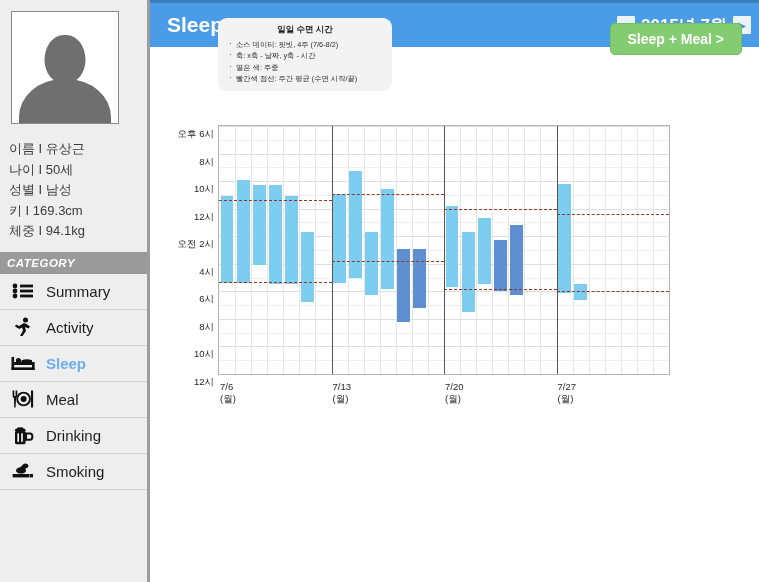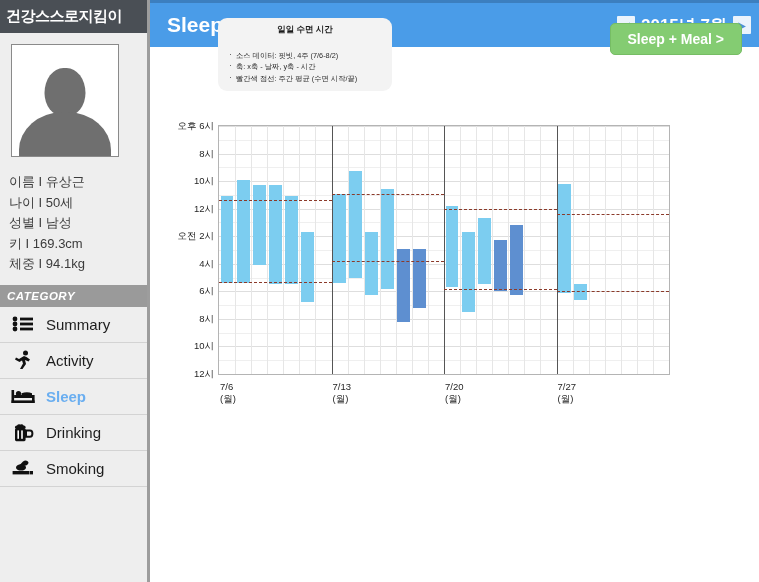--- a/index.html
+++ b/index.html
@@ -158,21 +158,21 @@
     width: 174px;
     background: #f3f3f3;
     border-radius: 9px;
     padding: 6px 8px 7px 8px;
   }
   .legend-title {
     text-align: center;
     font-size: 8.5px;
     font-weight: bold;
     color: #1c1c1c;
-    margin-bottom: 14px;
+    margin-bottom: 3px;
   }
   .legend-box li {
     list-style: none;
     font-size: 7.3px;
     color: #2b2b2b;
     line-height: 11.3px;
     padding-left: 10px;
     position: relative;
     white-space: nowrap;
   }
@@ -200,21 +200,21 @@
   }
 
   
   #chart-wrap {
     position: absolute;
     left: 0; top: 125px;
     width: 609px; height: 340px;
   }
   .y-axis {
     position: absolute;
-    left: 0; top: 0;
+    left: 0; top: 8px;
     width: 68px; height: 265px; padding-left: 20px;
   }
   .y-tick {
     position: absolute;
     right: 4px;
     font-size: 9.5px;
     color: #1f1f1f;
     transform: translateY(-50%);
     white-space: nowrap;
   }
@@ -289,21 +289,20 @@
     text-align: center;
     white-space: nowrap;
   }
 </style>
 </head>
 <body>
 
 <div id="app">
 
   <aside id="sidebar">
-    <div class="brand">건강스스로지킴이</div>
 
     <div class="profile-body">
       <div class="avatar-frame">
         <div class="avatar-silhouette">
           <div class="avatar-head"></div>
           <div class="avatar-body"></div>
         </div>
       </div>
     </div>
 
@@ -349,20 +348,33 @@
             <rect x="21" y="7" width="2.6" height="8" fill="#111"></rect>
             <rect x="0.5" y="12.4" width="23.1" height="2.6" fill="#111"></rect>
             <rect x="3.1" y="7" width="18.5" height="3" fill="#111"></rect>
             <circle cx="7.5" cy="5.6" r="2.6" fill="#111"></circle>
             <path d="M10.5 8 L21 8 L21 5.2 Q16 3.4 10.5 5.2 Z" fill="#111"></path>
           </svg>
         </span>
         <span class="cat-label">Sleep</span>
       </div>
 
+      <div class="cat-item">
+        <span class="cat-icon">
+          <svg width="22" height="18" viewBox="0 0 22 18">
+            <rect x="0.6" y="0.5" width="1.7" height="6" fill="#111"></rect>
+            <rect x="3.6" y="0.5" width="1.7" height="6" fill="#111"></rect>
+            <path d="M0.6 6 L5.3 6 L4 8.5 L3.6 17.5 L2.3 17.5 L1.9 8.5 Z" fill="#111"></path>
+            <circle cx="11.6" cy="9" r="6.4" fill="none" stroke="#111" stroke-width="1.9"></circle>
+            <circle cx="11.6" cy="9" r="3" fill="#111"></circle>
+            <rect x="19" y="0.5" width="2.1" height="17" fill="#111"></rect>
+          </svg>
+        </span>
+        <span class="cat-label">Meal</span>
+      </div>
 
       <div class="cat-item">
         <span class="cat-icon">
           <svg width="22" height="19" viewBox="0 0 22 19">
             <path d="M3 5 Q2.6 2.6 5 2.4 Q6 0.6 8.4 1.4 Q10.6 0.6 11.6 2.6 Q14 2.8 13.6 5 Z" fill="#111"></path>
             <rect x="3" y="5" width="10.6" height="13.2" rx="1.4" fill="#111"></rect>
             <rect x="5.4" y="7.4" width="1.6" height="8.4" fill="#fff"></rect>
             <rect x="9.2" y="7.4" width="1.6" height="8.4" fill="#fff"></rect>
             <path d="M14 7.4 L18 7.4 Q20.4 7.4 20.4 10.6 Q20.4 13.8 18 13.8 L14 13.8 Z" fill="none" stroke="#111" stroke-width="2"></path>
           </svg>
@@ -393,20 +405,21 @@
         <div class="month-label">2015년 7월</div>
         <div class="nav-arrow">▶</div>
       </div>
     </header>
 
     <div class="legend-box">
       <div class="legend-title">일일 수면 시간</div>
       <ul>
         <li>소스 데이터: 핏빗, 4주 (7/6-8/2)</li>
         <li>축: x축 - 날짜, y축 - 시간</li>
+        <li>옅은 색: 주중</li>
         <li class="bold">빨간색 점선: 주간 평균 (수면 시작/끝)</li>
       </ul>
     </div>
 
     <button class="meal-btn">Sleep + Meal &gt;</button>
 
     <div id="chart-wrap">
       <div class="y-axis" id="y-axis">
           <div class="y-tick" style="top: 1px;">오후 6시</div>
           <div class="y-tick" style="top: 28.5556px;">8시</div>

